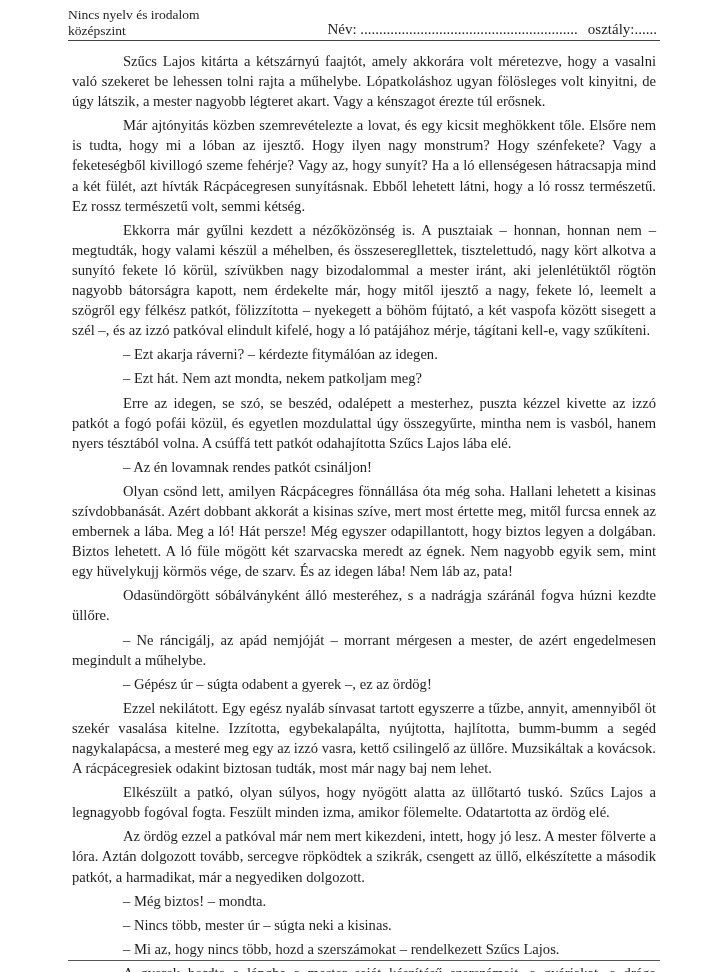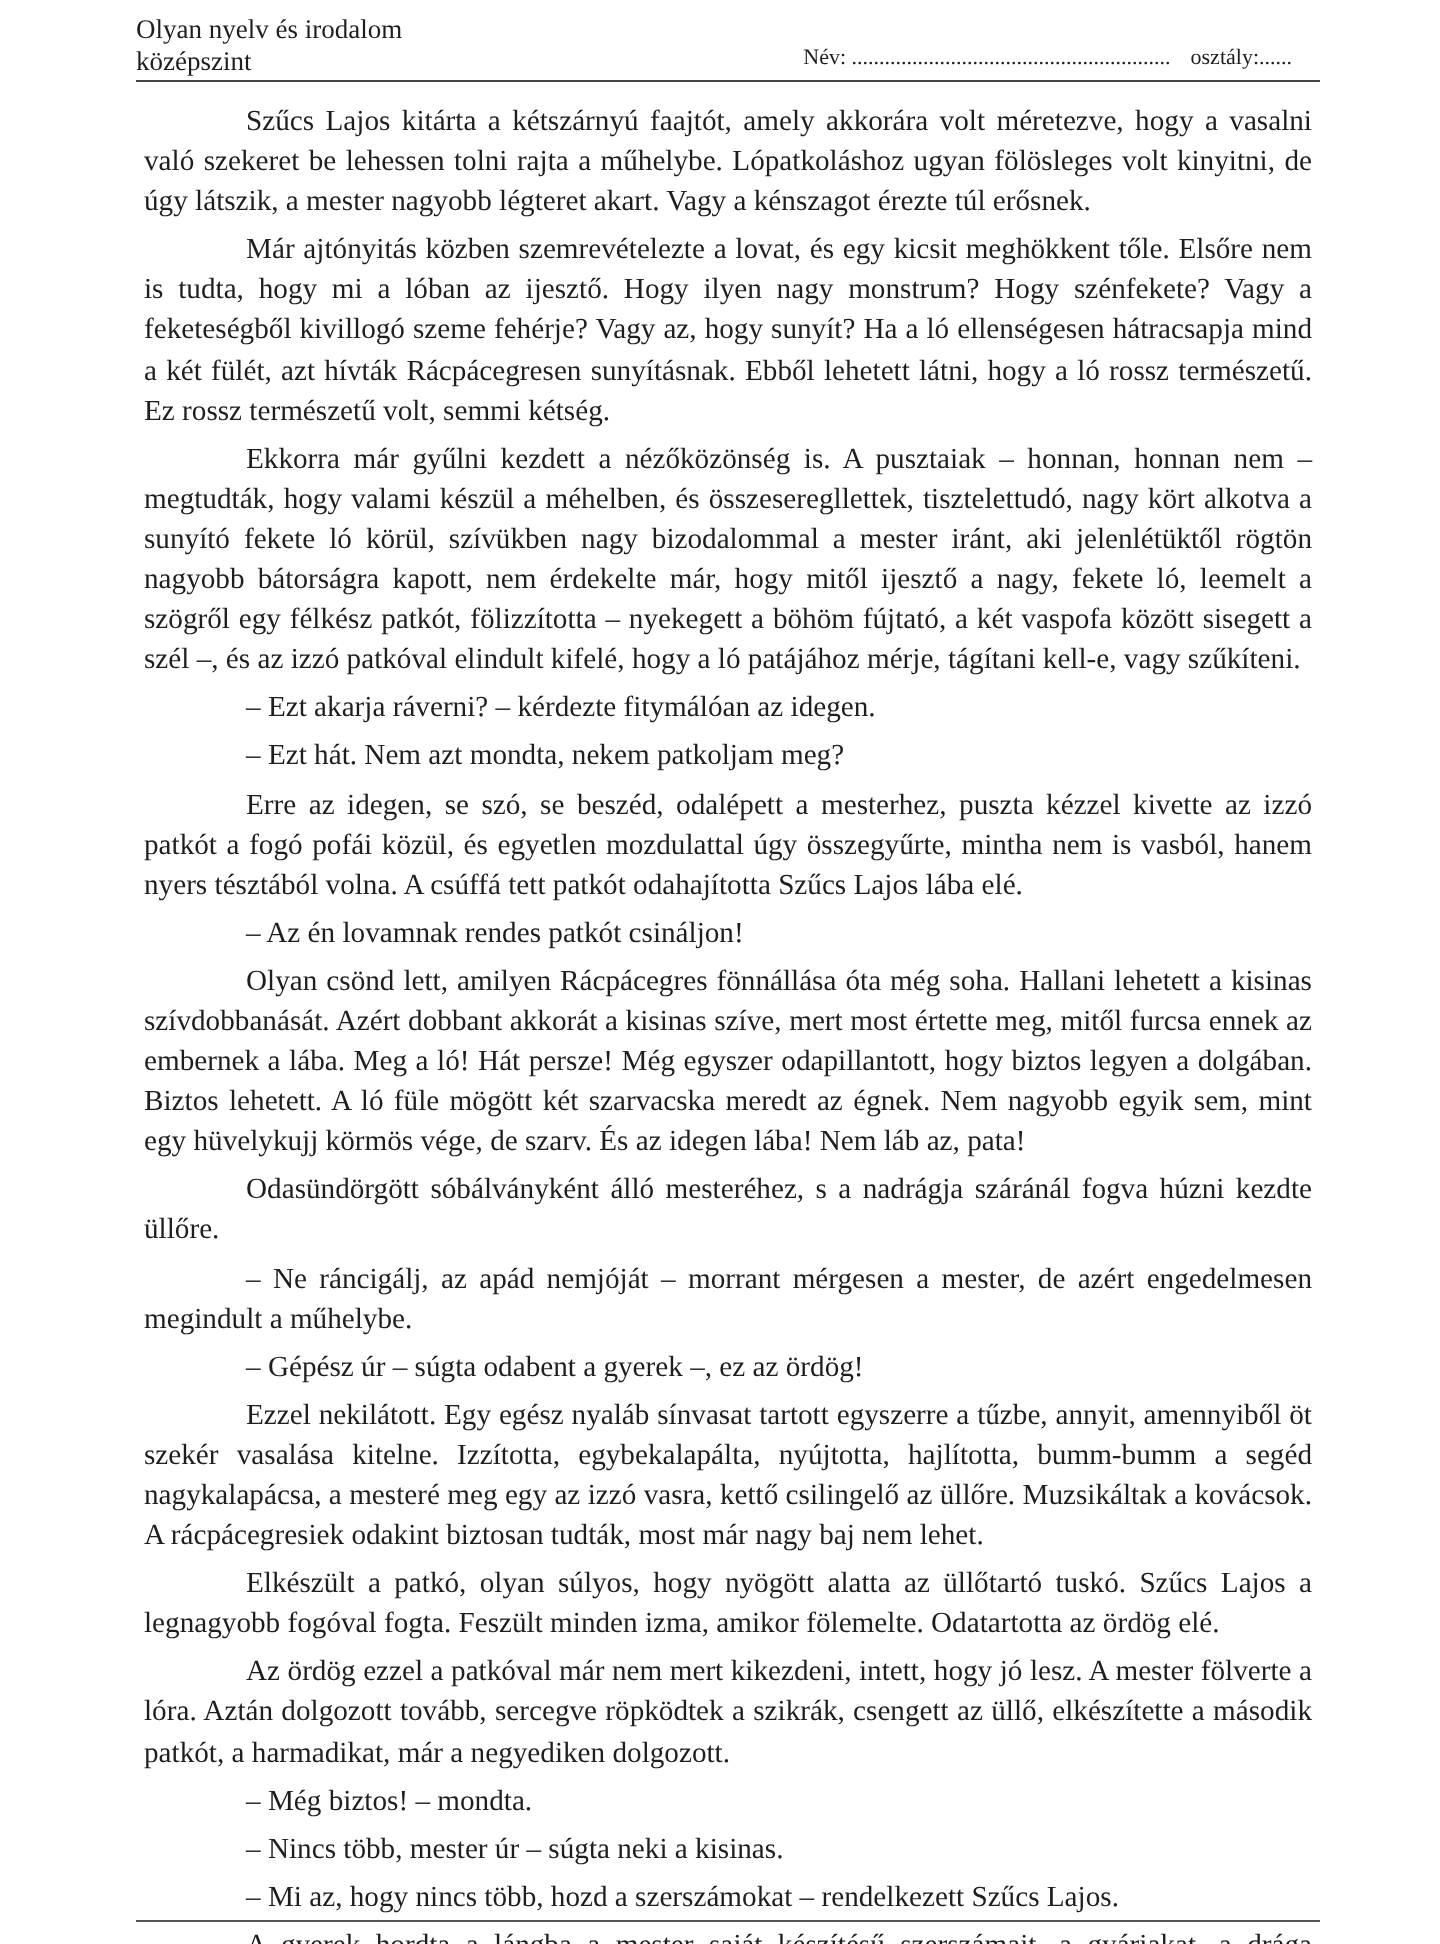--- a/index.html
+++ b/index.html
@@ -1,32 +1,32 @@
 <!DOCTYPE html>
 <html><head>
 <meta charset="utf-8">
 <style>
   html, body { margin:0; padding:0; background:#fff; }
   body { width:720px; height:972px; overflow:hidden; position:relative;
          font-family:"Liberation Serif", "DejaVu Serif", serif; color:#1e1e1e; }
   .header { position:absolute; left:68px; top:7px; width:592px; height:33px;
             border-bottom:1.5px solid #444; }
   .subject { position:absolute; left:0; top:0; font-size:13.5px; line-height:15.5px; }
-  .namefield { position:absolute; right:14px; top:14px; font-size:11px; line-height:16px; white-space:nowrap; }
+  .namefield { position:absolute; right:3px; top:14px; font-size:15px; line-height:16px; white-space:nowrap; }
   .namefield .gap { display:inline-block; width:10px; }
   .body { position:absolute; left:68px; top:47px; width:592px; font-size:14.6px; line-height:20.1px; }
   .body p { margin:4px; text-align:justify; text-indent:51px; }
   .footer-rule { position:absolute; left:68px; top:960px; width:592px; border-top:1.5px solid #555; }
 </style>
 </head>
 <body>
 
 <div class="header">
   <div class="subject">
-    <div>Olyan nyelv és irodalom</div>
+    <div>Nincs nyelv és irodalom</div>
     <div>középszint</div>
   </div>
   <div class="namefield">
     <span>Név: ..........................................................</span><span class="gap"></span><span>osztály:......</span>
   </div>
 </div>
 
 <div class="body">
   <p>Szűcs Lajos kitárta a kétszárnyú faajtót, amely akkorára volt méretezve, hogy a vasalni való szekeret be lehessen tolni rajta a műhelybe. Lópatkoláshoz ugyan fölösleges volt kinyitni, de úgy látszik, a mester nagyobb légteret akart. Vagy a kénszagot érezte túl erősnek.</p>
   <p>Már ajtónyitás közben szemrevételezte a lovat, és egy kicsit meghökkent tőle. Elsőre nem is tudta, hogy mi a lóban az ijesztő. Hogy ilyen nagy monstrum? Hogy szénfekete? Vagy a feketeségből kivillogó szeme fehérje? Vagy az, hogy sunyít? Ha a ló ellenségesen hátracsapja mind a két fülét, azt hívták Rácpácegresen sunyításnak. Ebből lehetett látni, hogy a ló rossz természetű. Ez rossz természetű volt, semmi kétség.</p>

